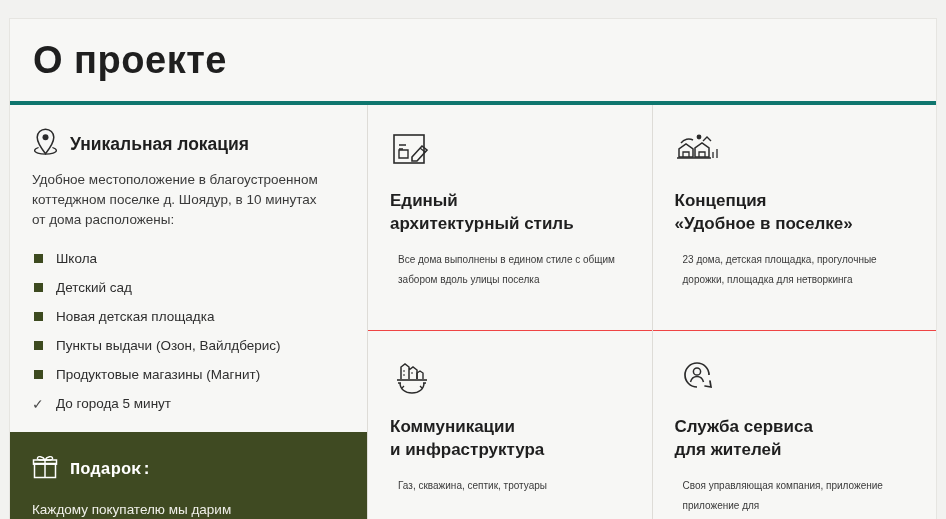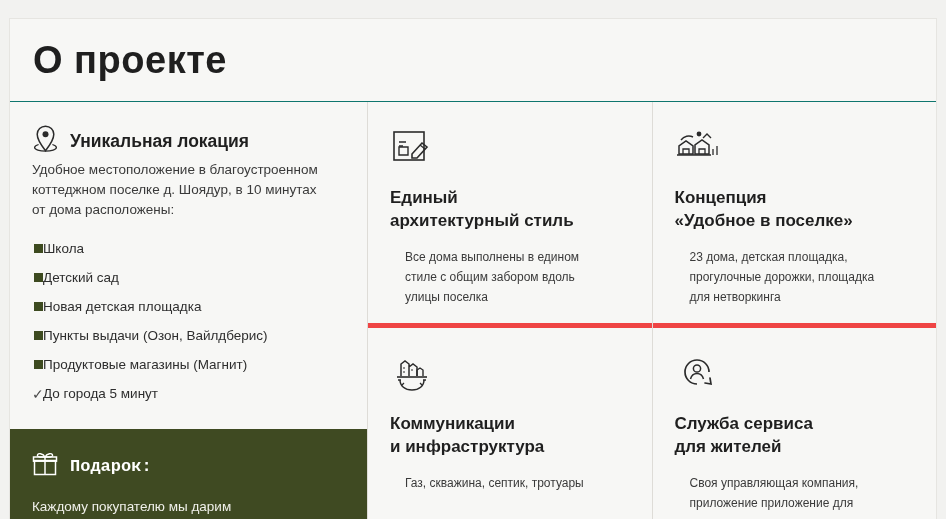--- a/index.html
+++ b/index.html
@@ -72,21 +72,21 @@
     height: 520px;
     background: #f7f7f5;
     box-shadow: 0 0 0 1px #e6e5e1;
   }
 
   .title-bar {
     height: 82px;
     display: flex;
     align-items: center;
     padding: 0 0 0 23px;
-    border-bottom: 1px solid #0f766e;
+    border-bottom: 4px solid #0f766e;
   }
   .title-bar h1 {
     margin: 0;
     font-size: 38px;
     font-weight: bold;
     letter-spacing: 0.5px;
     color: #1f1f1f;
   }
 
   .grid {
@@ -108,28 +108,28 @@
     width: 50%;
     display: flex;
     flex-direction: column;
   }
   .col-mid { border-right: 1px solid #dedcd7; }
 
   .cell {
     padding: 22px 24px 0 22px;
     box-sizing: border-box;
   }
-  .cell.bordered-bottom { border-bottom: 5px solid #ef4444; }
+  .cell.bordered-bottom { border-bottom: 1px solid #ef4444; }
 
   
   .loc-head {
     display: flex;
     align-items: center;
     gap: 11px;
-    margin-bottom: 2px;
+    margin-bottom: 9px;
   }
   .loc-head .h {
     font-size: 17.5px;
     font-weight: bold;
     color: #1f1f1f;
   }
   .loc-body {
     font-size: 13.5px;
     line-height: 20px;
     color: #3a3a3a;
@@ -137,21 +137,21 @@
     max-width: 300px;
   }
   ul.loc-list {
     list-style: none;
     margin: 0;
     padding: 0;
   }
   ul.loc-list li {
     display: flex;
     align-items: center;
-    gap: 0;
+    gap: 13px;
     font-size: 13.5px;
     color: #2e2e2e;
     height: 29px;
   }
   .bullet-sq {
     width: 9px;
     height: 9px;
     background: #3d4a1f;
     flex: 0 0 auto;
     margin-left: 2px;
@@ -195,24 +195,24 @@
   
   .feat-icon { margin-bottom: 18px; height: 44px; display: flex; align-items: flex-end; }
   .feat-title {
     font-size: 17px;
     font-weight: bold;
     line-height: 23px;
     color: #1f1f1f;
     margin: 0 0 15px 0;
   }
   .feat-text {
-    font-size: 12px;
+    font-size: 10px;
     line-height: 20px;
     color: #3a3a3a;
-    margin: 15px;
+    margin: 8px;
     max-width: 240px;
   }
   .cell-mid-1 { height: 226px; }
   .cell-mid-2 { height: 211px; }
   svg { overflow: visible; }
 </style>
 </head>
 <body>
 
 <div class="page">

